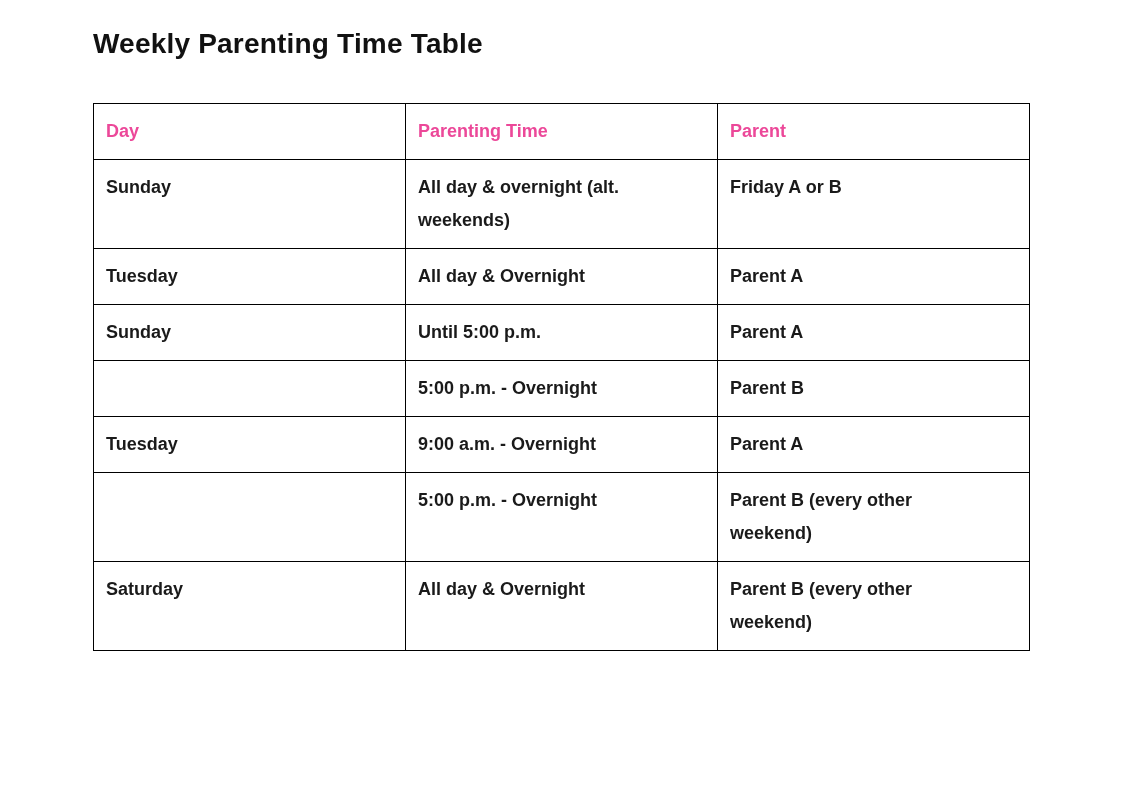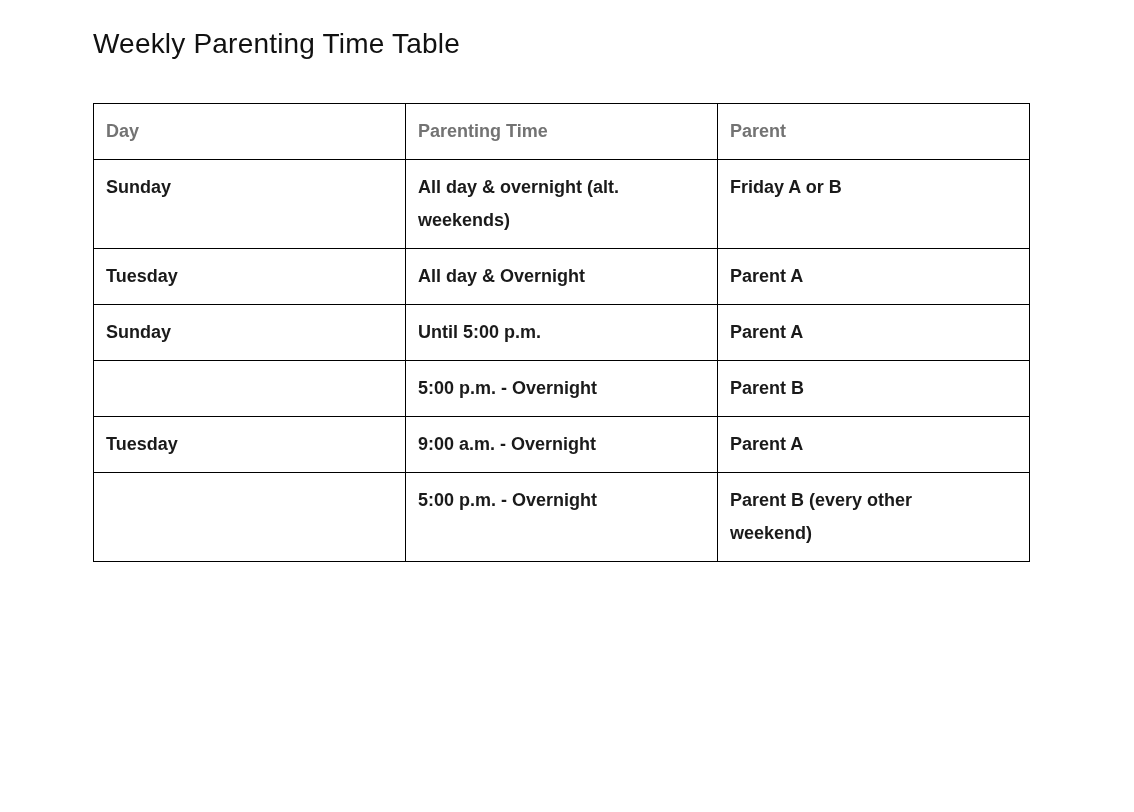--- a/index.html
+++ b/index.html
@@ -12,21 +12,21 @@
     overflow: hidden;
   }
   .page {
     width: 1134px;
     height: 812px;
     background: #ffffff;
   }
   h1.page-title {
     margin: 24px 0 0 93px;
     font-size: 28px;
-    font-weight: 400;
+    font-weight: 700;
     letter-spacing: 0.2px;
     color: #111111;
     line-height: 40px;
   }
   table.schedule {
     margin: 39px 0 0 93px;
     width: 936px;
     border-collapse: collapse;
     table-layout: fixed;
     font-size: 18px;
@@ -37,21 +37,21 @@
   table.schedule td {
     border: 1.5px solid #000000;
     text-align: left;
     vertical-align: top;
     padding: 11px 56px 11px 12px;
     line-height: 33px;
     font-weight: 700;
   }
   table.schedule th {
     font-weight: 700;
-    color: #737373;
+    color: #ec4899;
   }
 </style>
 </head>
 <body>
 
 <div class="page">
 
   <h1 class="page-title">Weekly Parenting Time Table</h1>
 
   <table class="schedule">
@@ -91,16 +91,21 @@
       <tr>
         <td>Tuesday</td>
         <td>9:00 a.m. - Overnight</td>
         <td>Parent A</td>
       </tr>
       <tr>
         <td></td>
         <td>5:00 p.m. - Overnight</td>
         <td>Parent B (every other weekend)</td>
       </tr>
+      <tr>
+        <td>Saturday</td>
+        <td>All day &amp; Overnight</td>
+        <td>Parent B (every other weekend)</td>
+      </tr>
     </tbody>
   </table>
 
 </div>
 
 </body></html>

